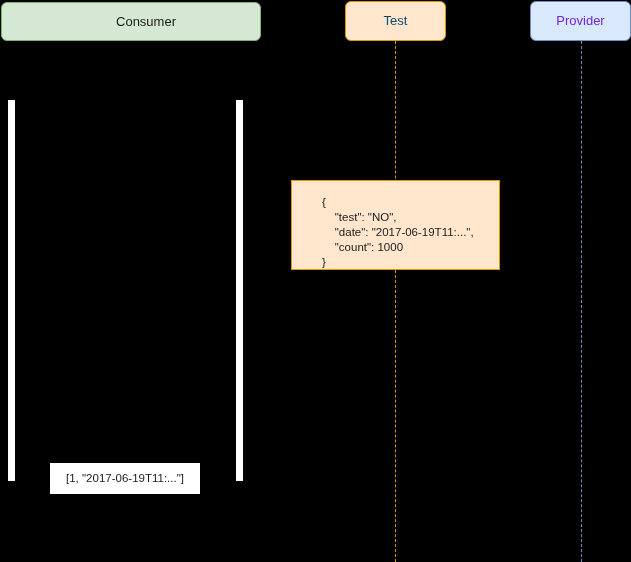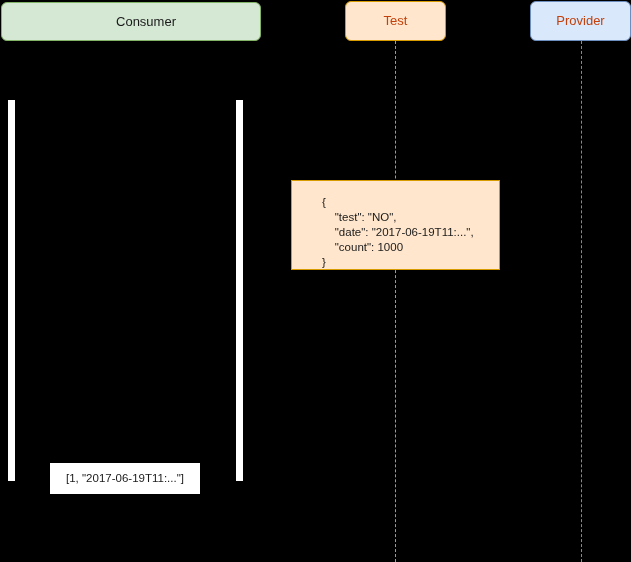--- a/index.html
+++ b/index.html
@@ -42,30 +42,30 @@
     color: #1a1a1a;
     padding-left: 30px;
   }
   .participant.test {
     left: 345px;
     top: 1px;
     width: 101px;
     height: 40px;
     background: #ffe6cc;
     border: 1.4px solid #d79b00;
-    color: #c2410c;
+    color: #0c4a6e;
   }
   .participant.provider {
     left: 530px;
     top: 1px;
     width: 101px;
     height: 40px;
     background: #dae8fc;
     border: 1.4px solid #6c8ebf;
-    color: #c2410c;
+    color: #6d28d9;
   }
 
   
   .lifeline {
     position: absolute;
     width: 0;
     border-left-width: 1.6px;
     border-left-style: dashed;
   }
   .lifeline.test-line {

